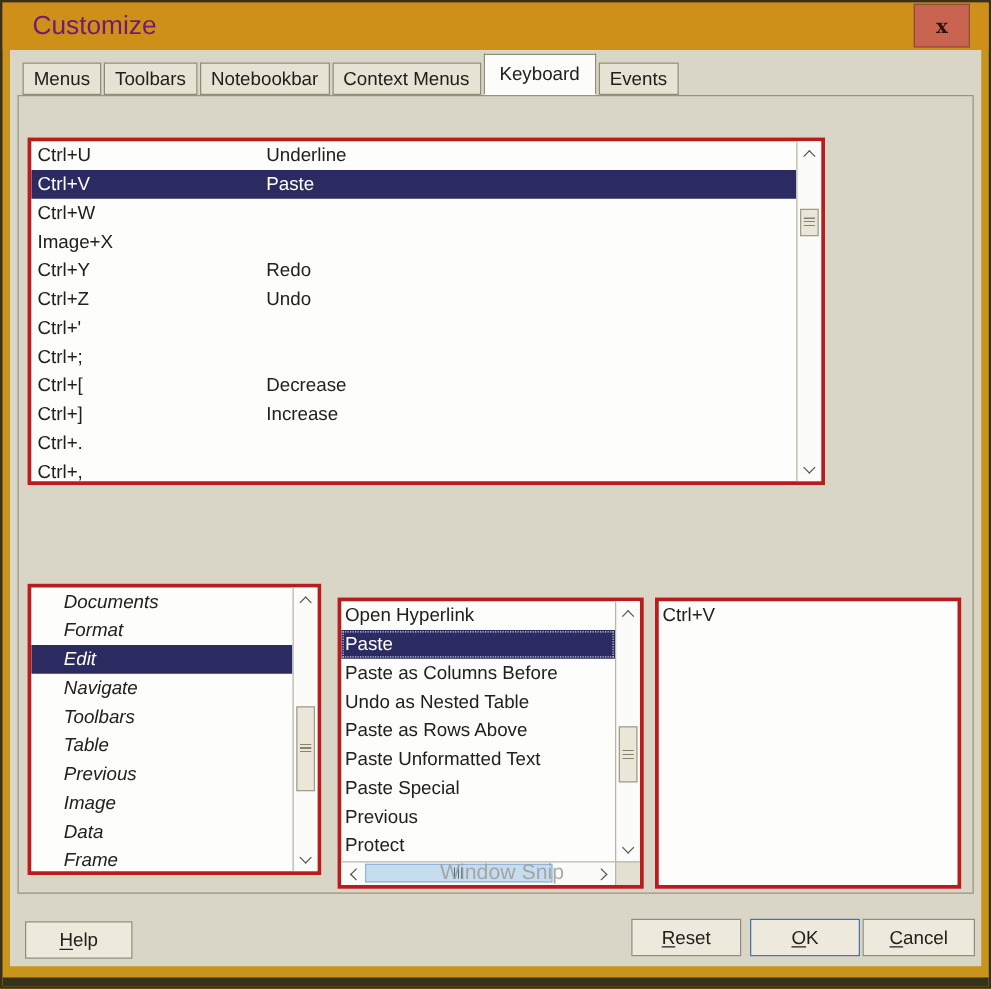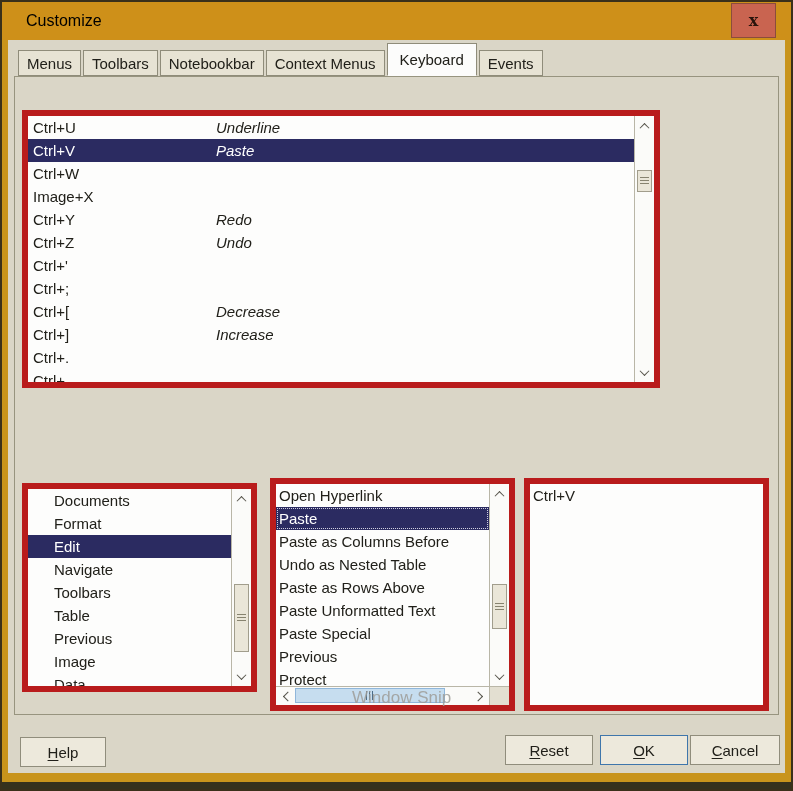--- a/index.html
+++ b/index.html
@@ -4,45 +4,45 @@
 <style>
   html,body{margin:0;padding:0;background:#555;}
   *{box-sizing:border-box;}
   .window{
     position:relative;width:793px;height:791px;
     background:#C8941C;border:2px solid #3a301a;
     font-family:"Liberation Sans","DejaVu Sans",sans-serif;
     font-size:15px;color:#21201a;overflow:hidden;
   }
   .titlebar{position:absolute;left:0;top:0;width:789px;height:38px;background:#CE9019;}
-  .title{position:absolute;left:24px;top:0;line-height:38px;font-size:16px;color:#000000;}
+  .title{position:absolute;left:24px;top:0;line-height:38px;font-size:21px;color:#701a75;}
   .closebtn{position:absolute;left:729px;top:1px;width:45px;height:35px;
     background:#C96450;border:1px solid #8c4c3c;color:#2a140c;
     font-family:"DejaVu Serif",serif;font-weight:bold;font-size:16px;
     display:flex;align-items:center;justify-content:center;cursor:pointer;}
   .body{position:absolute;left:6px;top:38px;width:777px;height:733px;background:#DAD6C7;}
 
   
   .tabbar{position:absolute;left:10px;top:4px;height:32px;display:flex;align-items:flex-end;z-index:3;}
   .tab{height:26px;padding:0 8px;background:#E7E3D4;border:1px solid #8f8c7a;border-radius:0;
     font-family:inherit;font-size:15px;color:#21201a;margin-right:2px;cursor:pointer;}
   .tab.active{height:33px;background:#FCFCFB;border-bottom:1px solid #FCFCFB;padding:0 12px;position:relative;z-index:4;}
   .panel{position:absolute;left:6px;top:36px;width:765px;height:639px;border:1px solid #97947f;background:#DAD6C7;z-index:1;}
 
   .sectlabel{position:absolute;font-size:15px;color:#21201a;white-space:nowrap;}
   .mn{text-decoration:underline;text-underline-offset:2px;}
 
   
-  .listbox{position:absolute;background:#FDFDFC;border:6px solid #b91c1c;overflow:hidden;z-index:2;}
+  .listbox{position:absolute;background:#FDFDFC;border:3px solid #b91c1c;overflow:hidden;z-index:2;}
   .lrow{height:23px;line-height:23px;white-space:nowrap;color:#21201a;}
   .lrow.sel{background:#2B2B61;color:#FFFFFF;}
   .lrow.sel.focusdots{outline:1px dotted #cfcfe0;outline-offset:-2px;}
   .srow{display:flex;}
   .kcol{width:188px;padding-left:5px;flex:none;}
-  .ccol{flex:1;font-style:italic;}
+  .ccol{flex:1;}
   .catrow{padding-left:26px;}
   .fnrow,.keysrow{padding-left:3px;}
 
   
   .vscroll{position:absolute;top:0;right:0;bottom:0;width:20px;background:#FBFBF9;border-left:1px solid #b9b6a7;}
   .vscroll .arr{position:absolute;left:0;width:19px;height:18px;display:flex;align-items:center;justify-content:center;}
   .arr.up{top:1px;} .arr.down{bottom:1px;}
   .chev{width:7px;height:7px;border-left:1.6px solid #55534a;border-top:1.6px solid #55534a;}
   .chev.u{transform:rotate(45deg) translate(1px,1px);}
   .chev.d{transform:rotate(225deg) translate(1px,1px);}
@@ -185,21 +185,21 @@
     <button class="btn" style="left:669px;top:270px;width:89px;height:30px;"><span class="mn">S</span>ave...</button>
     <button class="btn" style="left:669px;top:311px;width:89px;height:30px;">R<span class="mn">e</span>set</button>
 
     <div class="sectlabel" style="left:20px;top:360px;">F<span class="mn">u</span>nctions</div>
     <input class="searchbox" type="text" placeholder="Type to search" style="">
 
     <div class="sectlabel" style="left:20px;top:417px;"><span class="mn">C</span>ategory</div>
     <div class="sectlabel" style="left:262px;top:417px;"><span class="mn">F</span>unction</div>
     <div class="sectlabel" style="left:520px;top:417px;"><span class="mn">K</span>eys</div>
 
-    <div class="listbox" style="left:14px;top:443px;width:235px;height:209px;">
+    <div class="listbox" style="left:14px;top:427px;width:235px;height:233px;font-style:italic;">
       <div id="category-rows" style="position:absolute;left:0;top:0;right:20px;bottom:0;">
           <div class="lrow catrow">Documents</div>
           <div class="lrow catrow">Format</div>
           <div class="lrow catrow sel">Edit</div>
           <div class="lrow catrow">Navigate</div>
           <div class="lrow catrow">Toolbars</div>
           <div class="lrow catrow">Table</div>
           <div class="lrow catrow">Previous</div>
           <div class="lrow catrow">Image</div>
           <div class="lrow catrow">Data</div>

